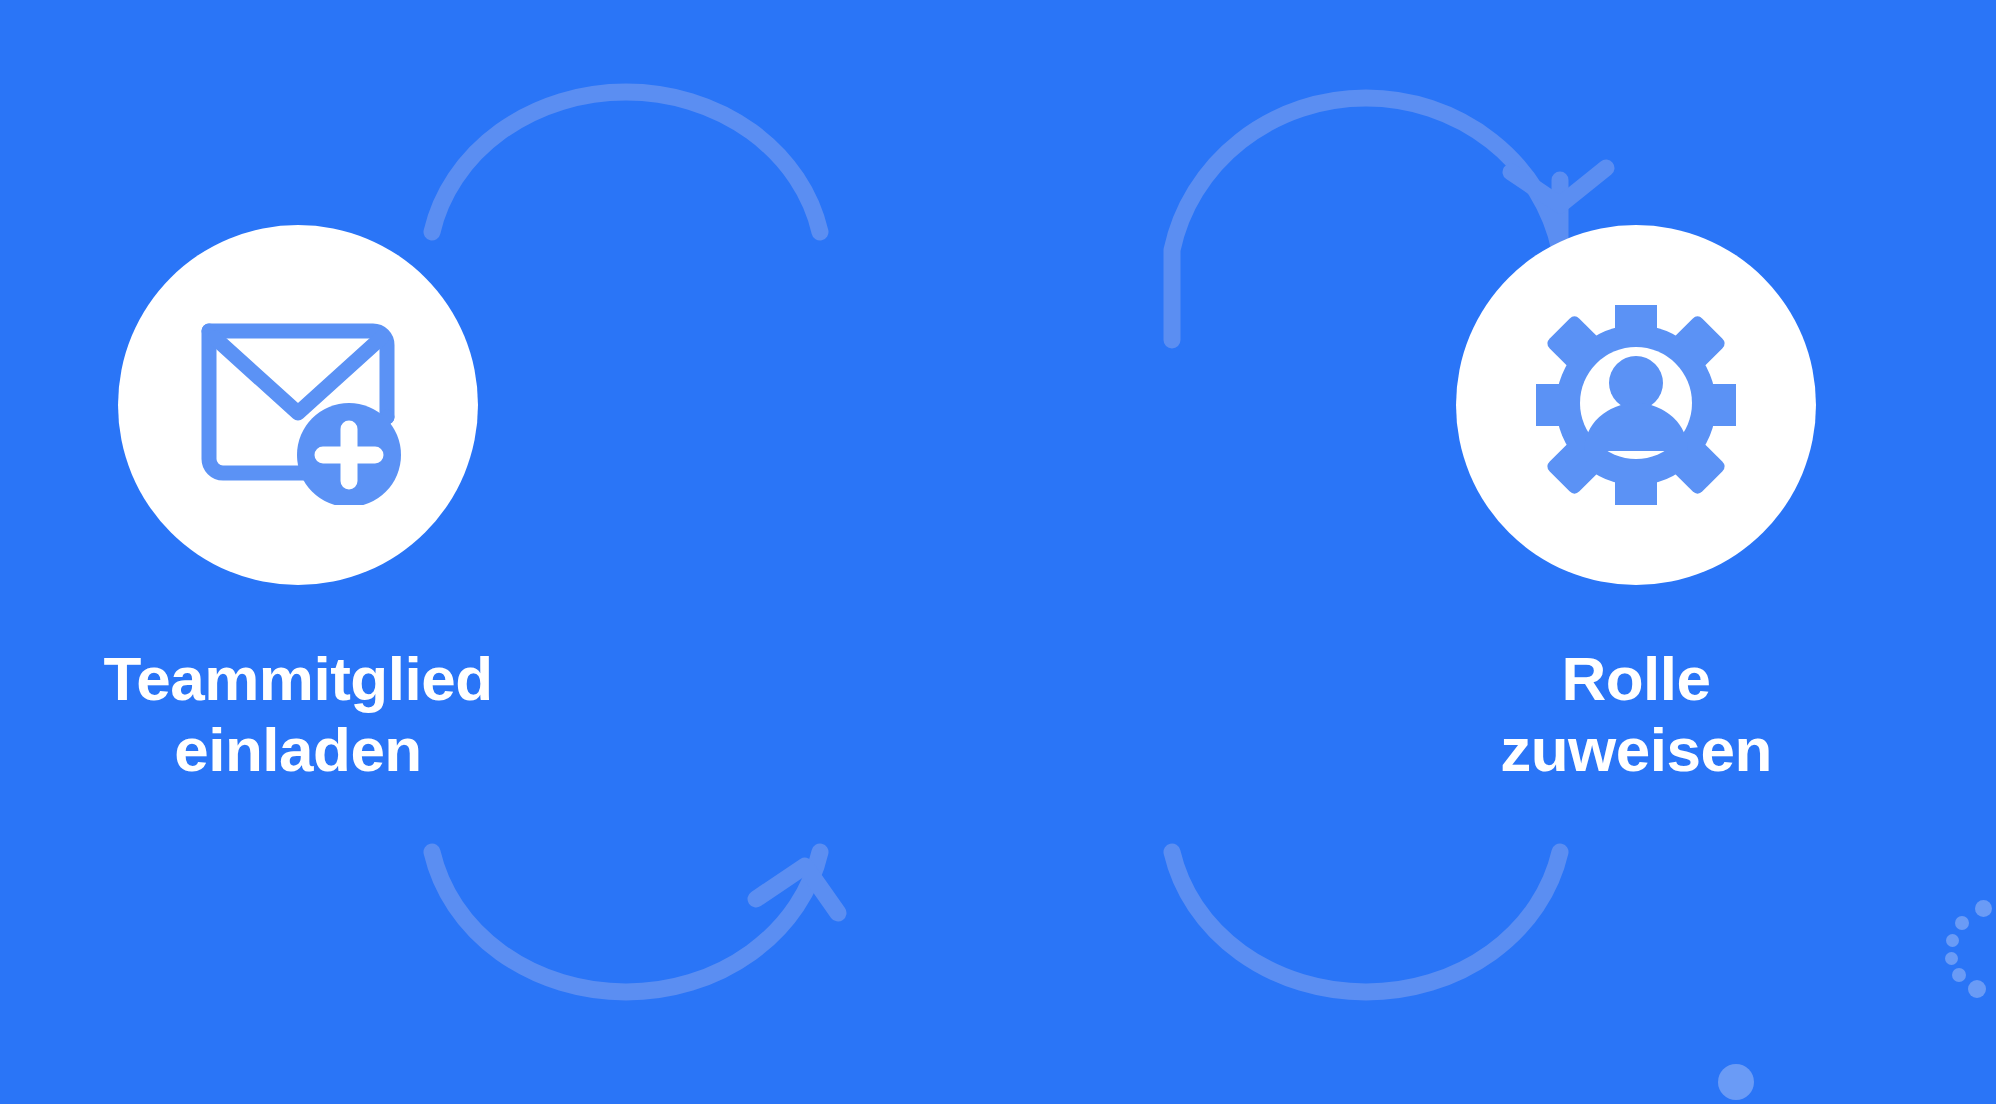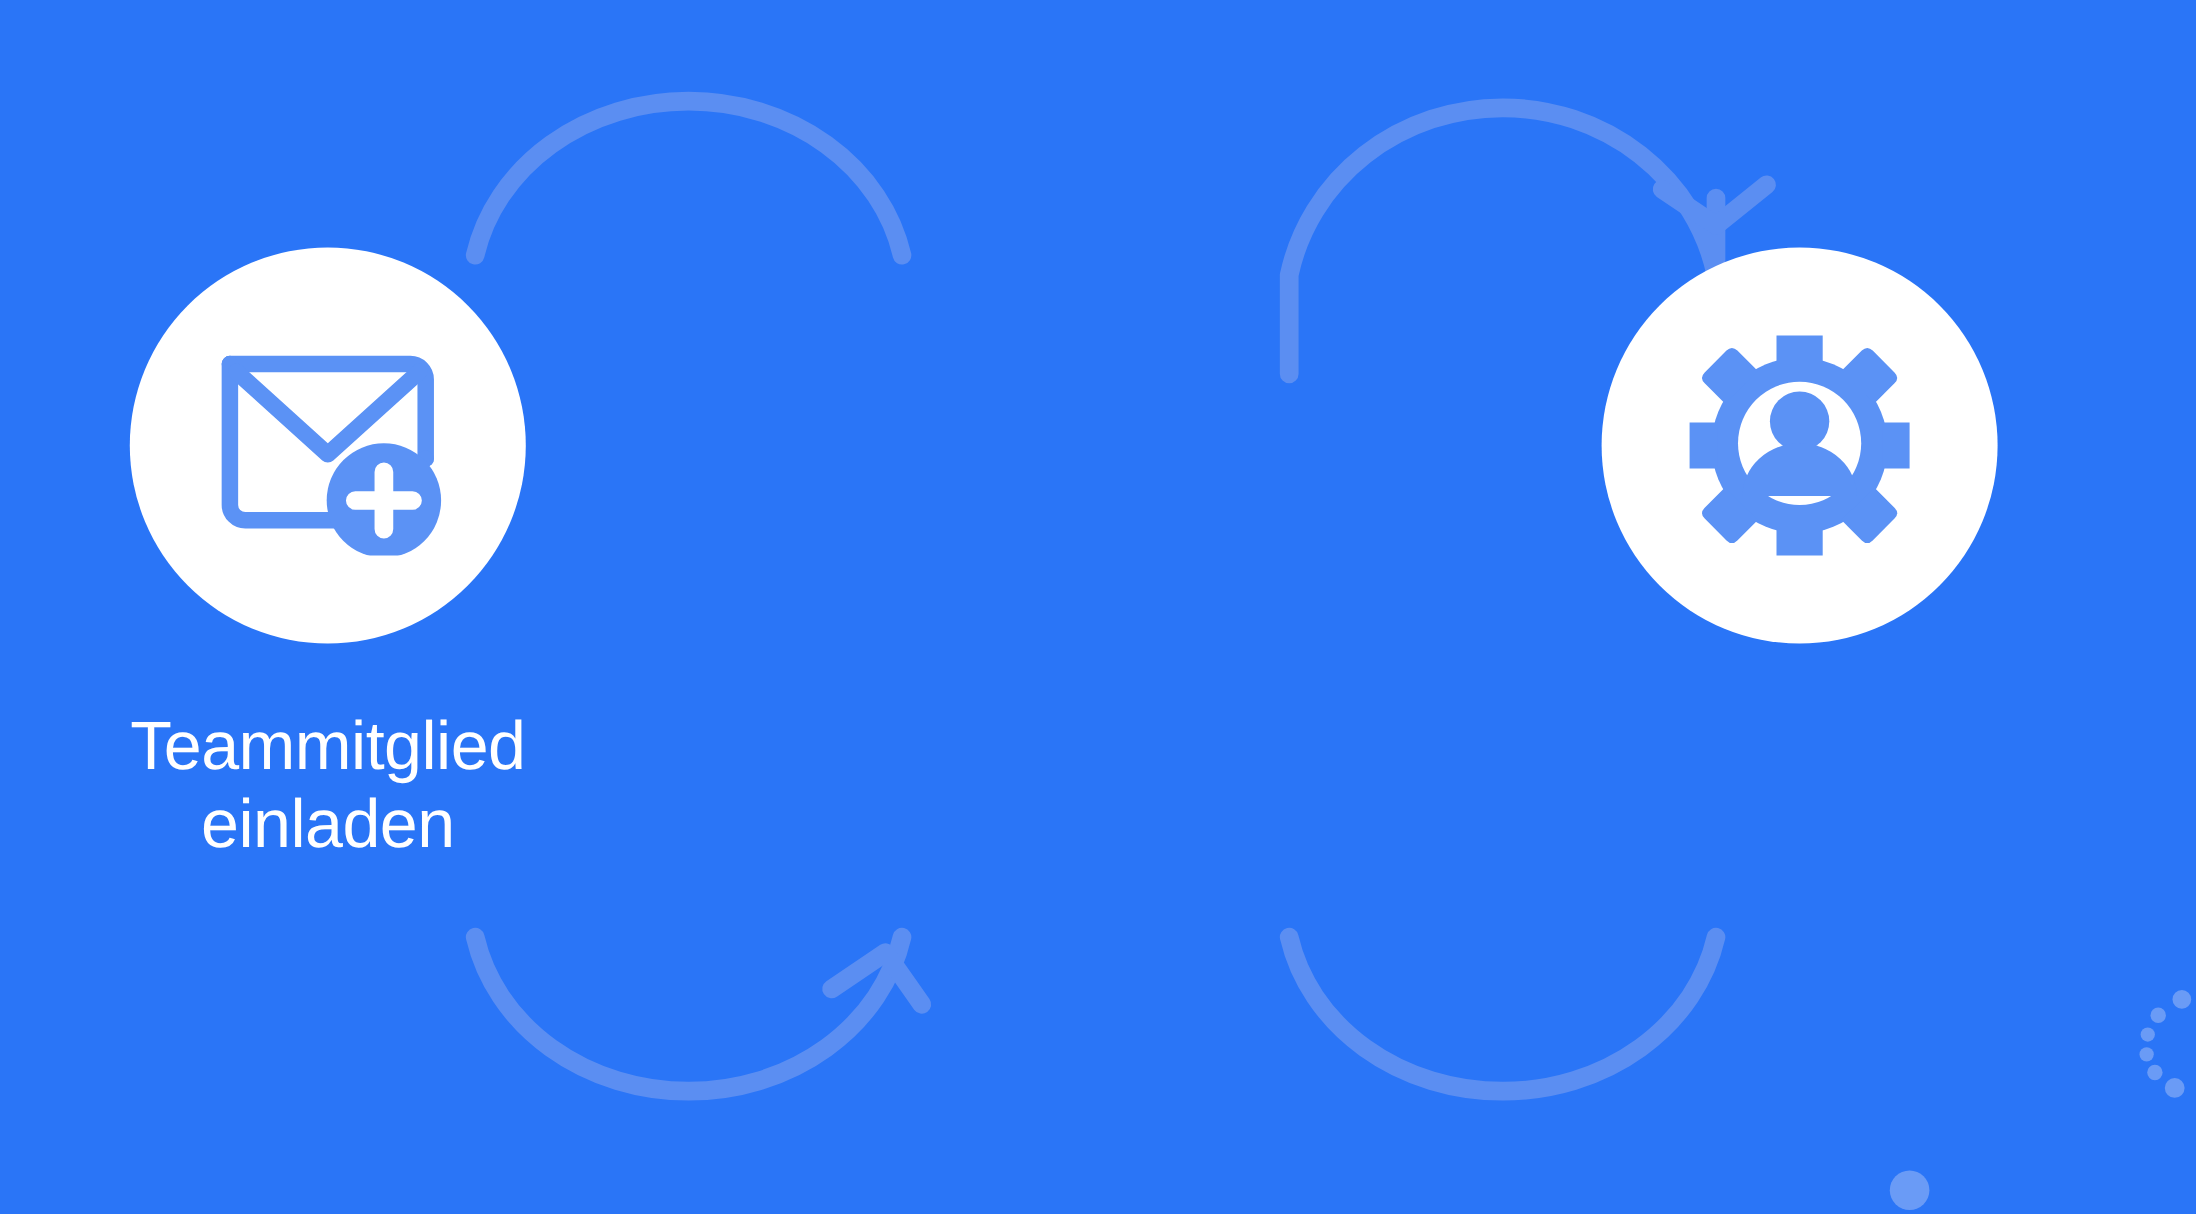--- a/index.html
+++ b/index.html
@@ -60,21 +60,21 @@
     justify-content: center;
     box-sizing: border-box;
   }
   .badge svg { display: block; }
 
   .step-label {
     margin-top: 58px;
     text-align: center;
     color: #ffffff;
     font-size: 62px;
-    font-weight: normal;
+    font-weight: bold;
     line-height: 1.15;
     letter-spacing: -0.5px;
     white-space: pre-line;
   }
 
   .dot {
     position: absolute;
     border-radius: 50%;
     background: #6a9bf6;
   }
@@ -146,17 +146,19 @@
               <use href="#tooth" transform="rotate(315)"></use>
             </g>
 
             <circle cx="0" cy="-2" r="56" fill="#ffffff"></circle>
 
             <circle cx="0" cy="-22" r="27" fill="#5b92f5"></circle>
             <path d="M -52 46 a 52 48 0 0 1 104 0 z" fill="#5b92f5"></path>
           </g>
         </svg>
       </div>
+      <div class="step-label">Rolle
+zuweisen</div>
     </div>
 
 
   </div>
 </div>
 
 </body></html>

